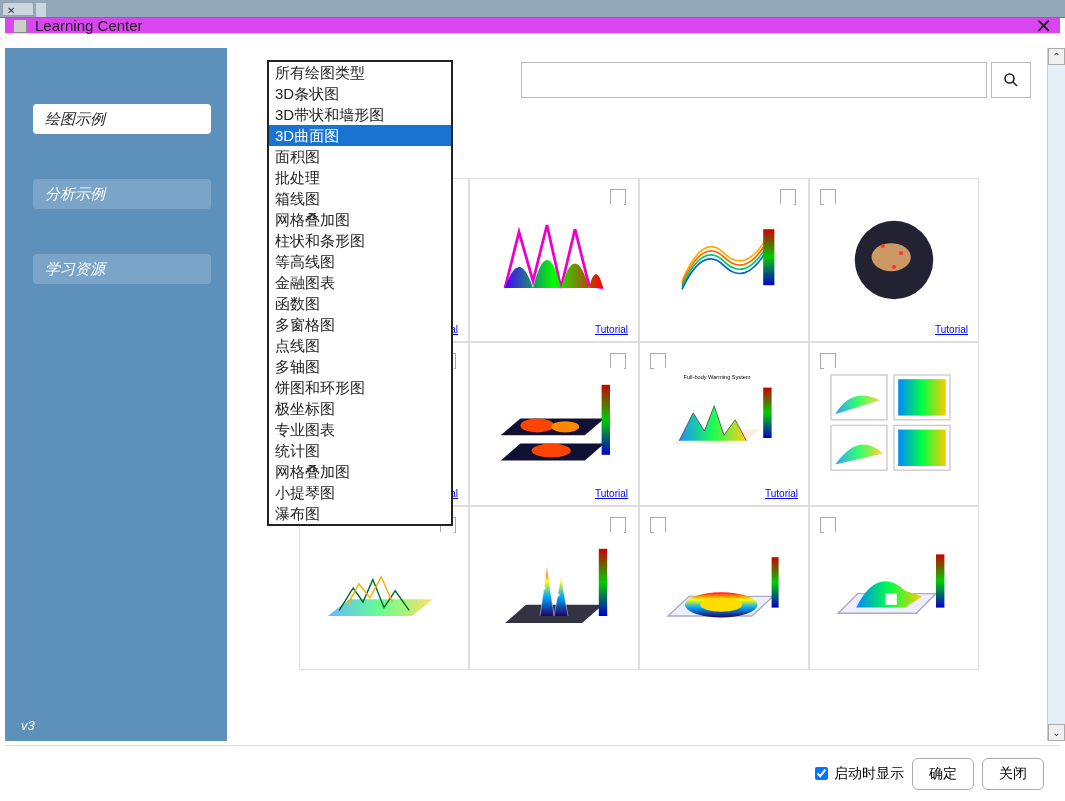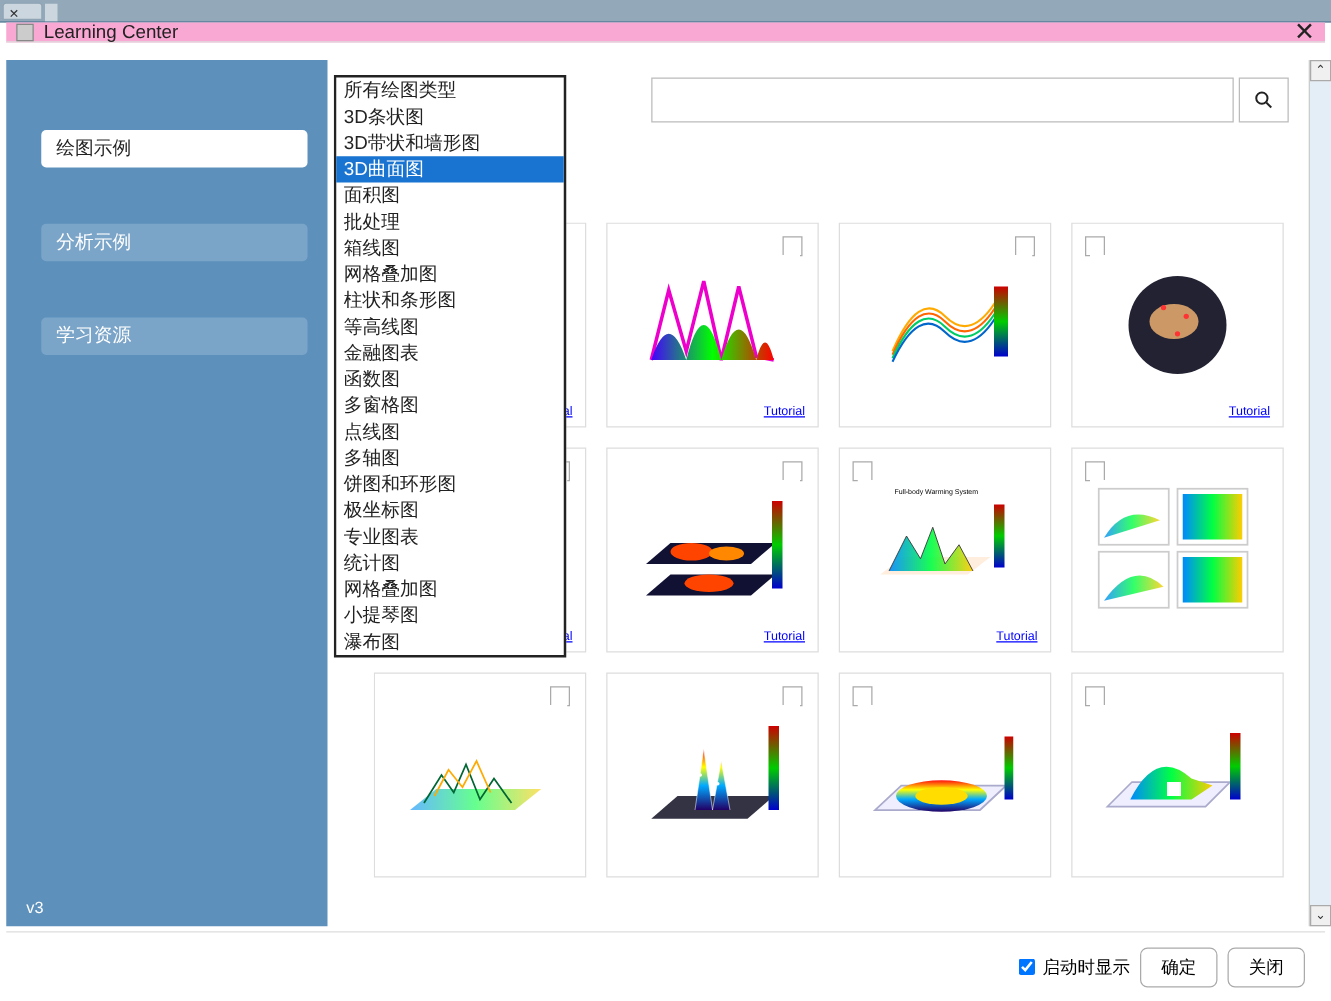--- a/index.html
+++ b/index.html
@@ -2,36 +2,36 @@
 <html><head>
 <meta charset="utf-8">
 <style>
   * { box-sizing: border-box; }
   body { margin:0; font-family:"Microsoft YaHei","Segoe UI",sans-serif; font-size:14px; background:#e3eef6; }
   .window { width:1065px; height:801px; background:#fff; position:relative; }
   .titlebar-extra { position:absolute; top:0; left:0; width:1065px; height:18px; background:#93a9ba; border-bottom:1px solid #5a7d99; }
   .titlebar-extra .tab { position:absolute; top:2px; left:2px; width:32px; height:14px; background:#ccd6de; border:1px solid #8fa4b5; border-top-left-radius:3px; border-top-right-radius:3px; }
   .titlebar-extra .tab-x { position:absolute; top:2px; left:4px; font-size:10px; color:#333; }
   .titlebar-extra .tab2 { position:absolute; top:3px; left:36px; width:10px; height:14px; background:#ccd6de; }
-  .titlebar { position:absolute; top:18px; left:5px; right:5px; height:16px; background:#f9a8d4; display:flex; align-items:center; padding:0 8px; border-bottom:1px solid #ddd; }
+  .titlebar { position:absolute; top:18px; left:5px; right:5px; height:16px; background:#d946ef; display:flex; align-items:center; padding:0 8px; border-bottom:1px solid #ddd; }
   .titlebar .app-icon { width:14px; height:14px; background:#ccc; border:1px solid #888; margin-right:8px; }
   .titlebar .title { flex:1; font-size:15px; color:#222; }
   .titlebar .close { font-size:20px; color:#222; cursor:pointer; }
-  .sidebar { position:absolute; top:48px; left:5px; width:257px; bottom:60px; background:#5d91bc; padding-top:50px; }
+  .sidebar { position:absolute; top:48px; left:5px; width:222px; bottom:60px; background:#5d91bc; padding-top:50px;font-style:italic; }
   .side-item { margin:6px 16px 6px 28px; height:30px; line-height:30px; padding:0 12px; border-radius:4px; font-size:15px; cursor:pointer; }
   .side-item.active { background:#fff; color:#222; }
   .side-item.inactive { color:#fff;margin-top:45px; }
   .side-item.inactive.hov { background:rgba(255,255,255,0.18); }
   .version { position:absolute; bottom:8px; left:16px; color:#fff; font-size:13px; }
   .main { position:absolute; top:48px; left:267px; right:20px; bottom:60px; background:#fff; overflow:hidden; }
   .main-scroll { position:absolute; top:14px; left:14px; right:14px; height:40px; display:flex; gap:4px; }
   .search-input { flex:1; min-width:0; height:36px; border:1px solid #bbb; padding:0 8px; font-size:14px; margin-left:240px; }
   .search-btn { width:40px; height:36px; border:1px solid #bbb; background:#fff; display:flex; align-items:center; justify-content:center; cursor:pointer; }
   .grid { position:absolute; top:130px; left:32px; right:2px; bottom:0; overflow:auto; }
-  .grid-inner { display:grid; grid-template-columns:repeat(4, 170px); gap:16px; }
+  .grid-inner { display:grid; grid-template-columns:repeat(4, 170px); gap:0; }
   .thumb { border:1px solid #ddd; height:164px; display:flex; align-items:center; justify-content:center; position:relative; background:#fff; cursor:pointer; }
   .thumb .tn { width:140px; height:130px; position:relative; }
   .thumb .badge { position:absolute; top:10px; left:10px; width:16px; height:16px; background:#fff; border:1px solid #aaa; font-size:10px; text-align:center; line-height:14px; color:#666; }
   .thumb .badge.r { left:auto; right:12px; }
   .thumb .tutorial { position:absolute; bottom:6px; right:10px; font-size:10px; color:#00f; text-decoration:underline; }
   .dropdown { position:absolute; top:12px; left:0; width:186px; background:#fff; border:2px solid #222; z-index:100; }
   .dropdown .dditem { height:21px; line-height:21px; padding:0 6px; font-size:15px; color:#222; cursor:pointer; font-family:"Microsoft YaHei","SimSun",sans-serif; }
   .dropdown .dditem.sel { background:#1874d0; color:#fff; }
   .footer { position:absolute; left:5px; right:5px; bottom:0; height:56px; background:#fff; border-top:1px solid #ddd; display:flex; align-items:center; padding:0 16px; }
   .footer .btn { padding:6px 16px; border:1px solid #aaa; border-radius:6px; background:#fff; font-size:14px; cursor:pointer; margin-left:8px; }

